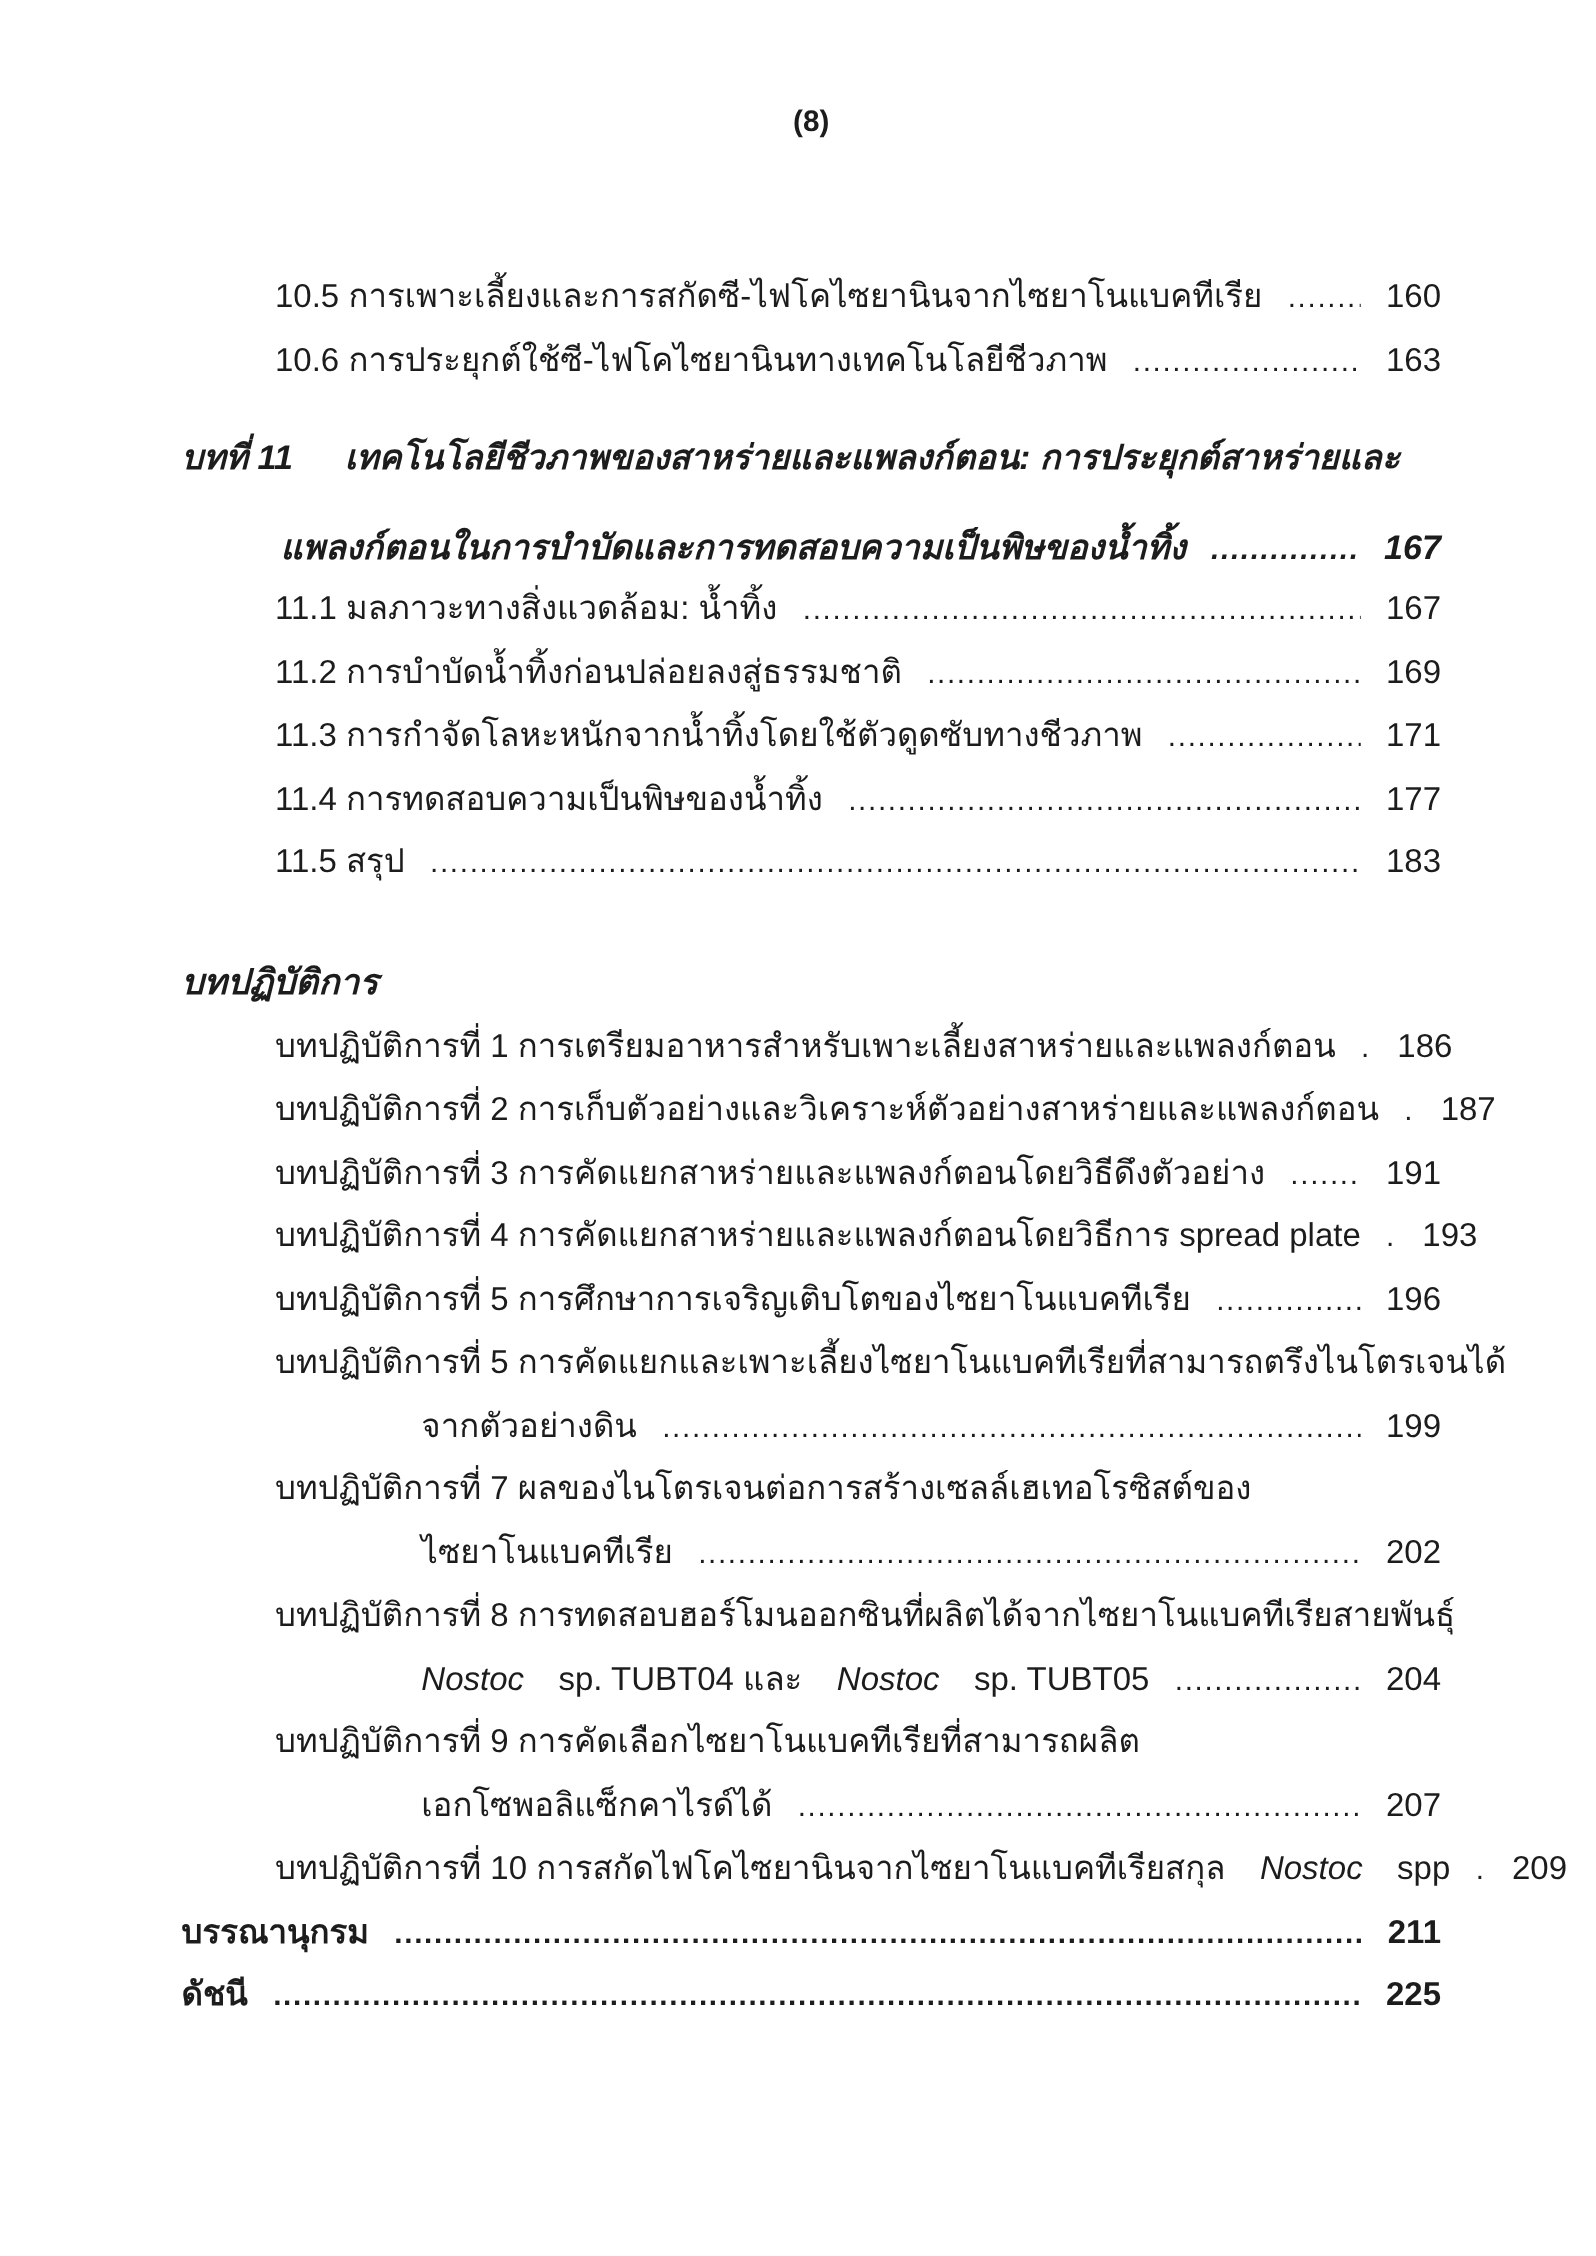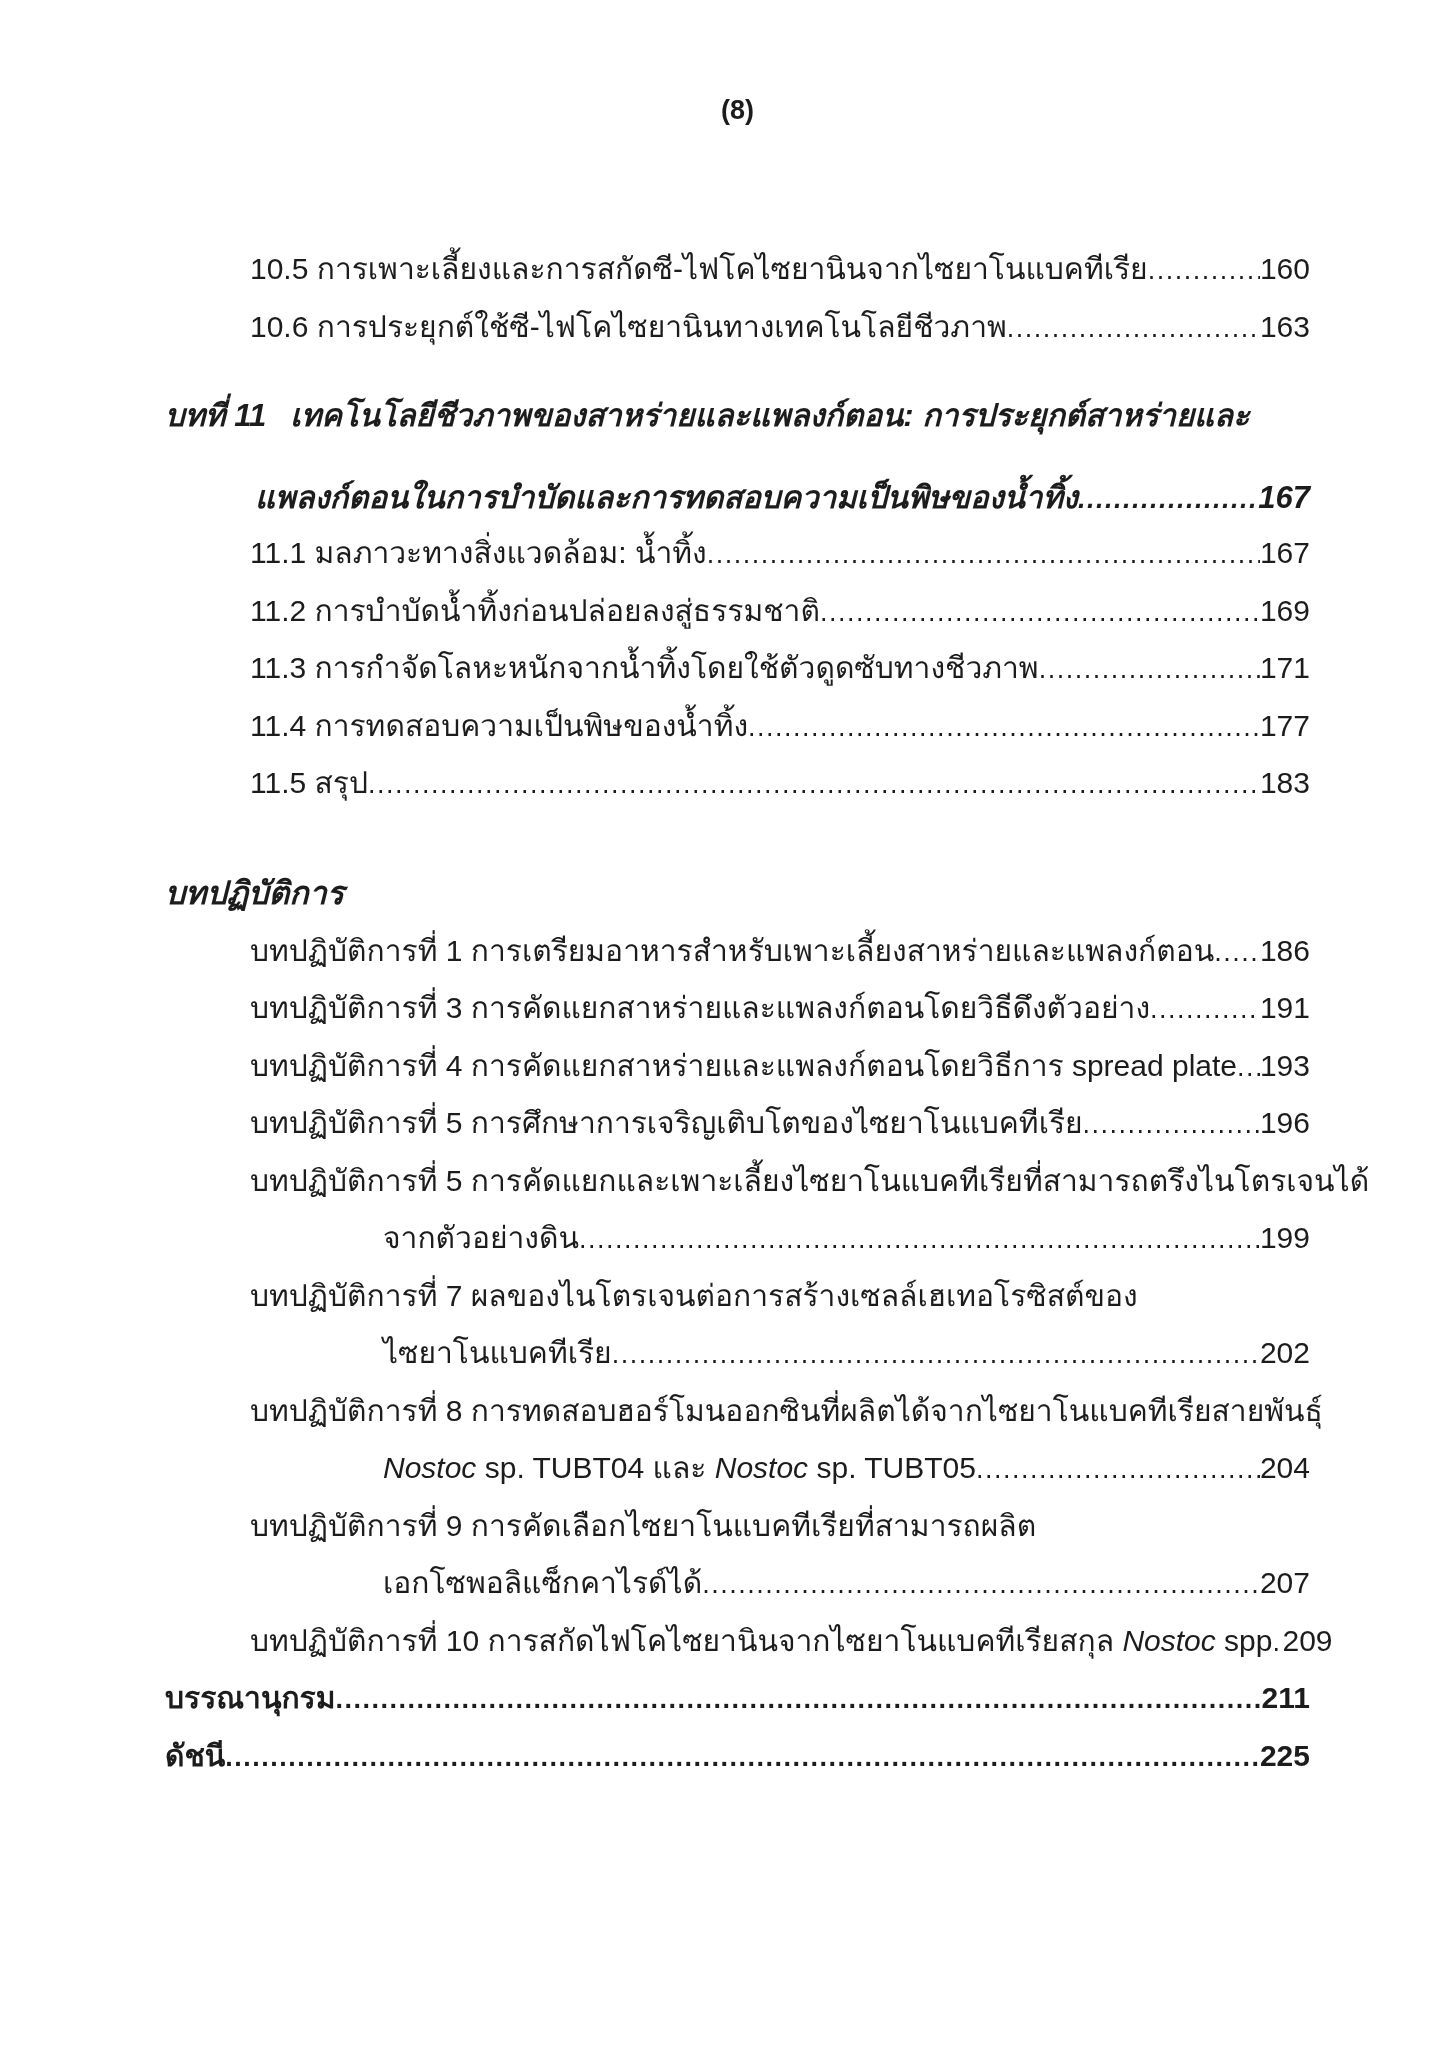--- a/index.html
+++ b/index.html
@@ -28,20 +28,21 @@
   }
   .toc {
     margin-top: 117px;
   }
   .row {
     display: flex;
     align-items: baseline;
     height: 57.5px;
     font-size: 30px;
     white-space: nowrap;
+    gap: 23px;
   }
   .row .label { flex: 0 0 auto; }
   .leader {
     flex: 1 1 auto;
     overflow: hidden;
     white-space: nowrap;
     min-width: 10px;
   }
   .leader::after {
     content: "...................................................................................................................................................................................................................................................................................................................";
@@ -135,20 +136,25 @@
     <div class="section-heading-row">
       <span class="label">บทปฏิบัติการ</span>
     </div>
 
     <div class="row indent-item">
       <span class="label">บทปฏิบัติการที่ 1 การเตรียมอาหารสำหรับเพาะเลี้ยงสาหร่ายและแพลงก์ตอน</span>
       <span class="leader"></span>
       <span class="pagenum">186</span>
     </div>
     <div class="row indent-item">
+      <span class="label">บทปฏิบัติการที่ 2 การเก็บตัวอย่างและวิเคราะห์ตัวอย่างสาหร่ายและแพลงก์ตอน</span>
+      <span class="leader"></span>
+      <span class="pagenum">187</span>
+    </div>
+    <div class="row indent-item">
       <span class="label">บทปฏิบัติการที่ 3 การคัดแยกสาหร่ายและแพลงก์ตอนโดยวิธีดึงตัวอย่าง</span>
       <span class="leader"></span>
       <span class="pagenum">191</span>
     </div>
     <div class="row indent-item">
       <span class="label">บทปฏิบัติการที่ 4 การคัดแยกสาหร่ายและแพลงก์ตอนโดยวิธีการ spread plate</span>
       <span class="leader"></span>
       <span class="pagenum">193</span>
     </div>
     <div class="row indent-item">

